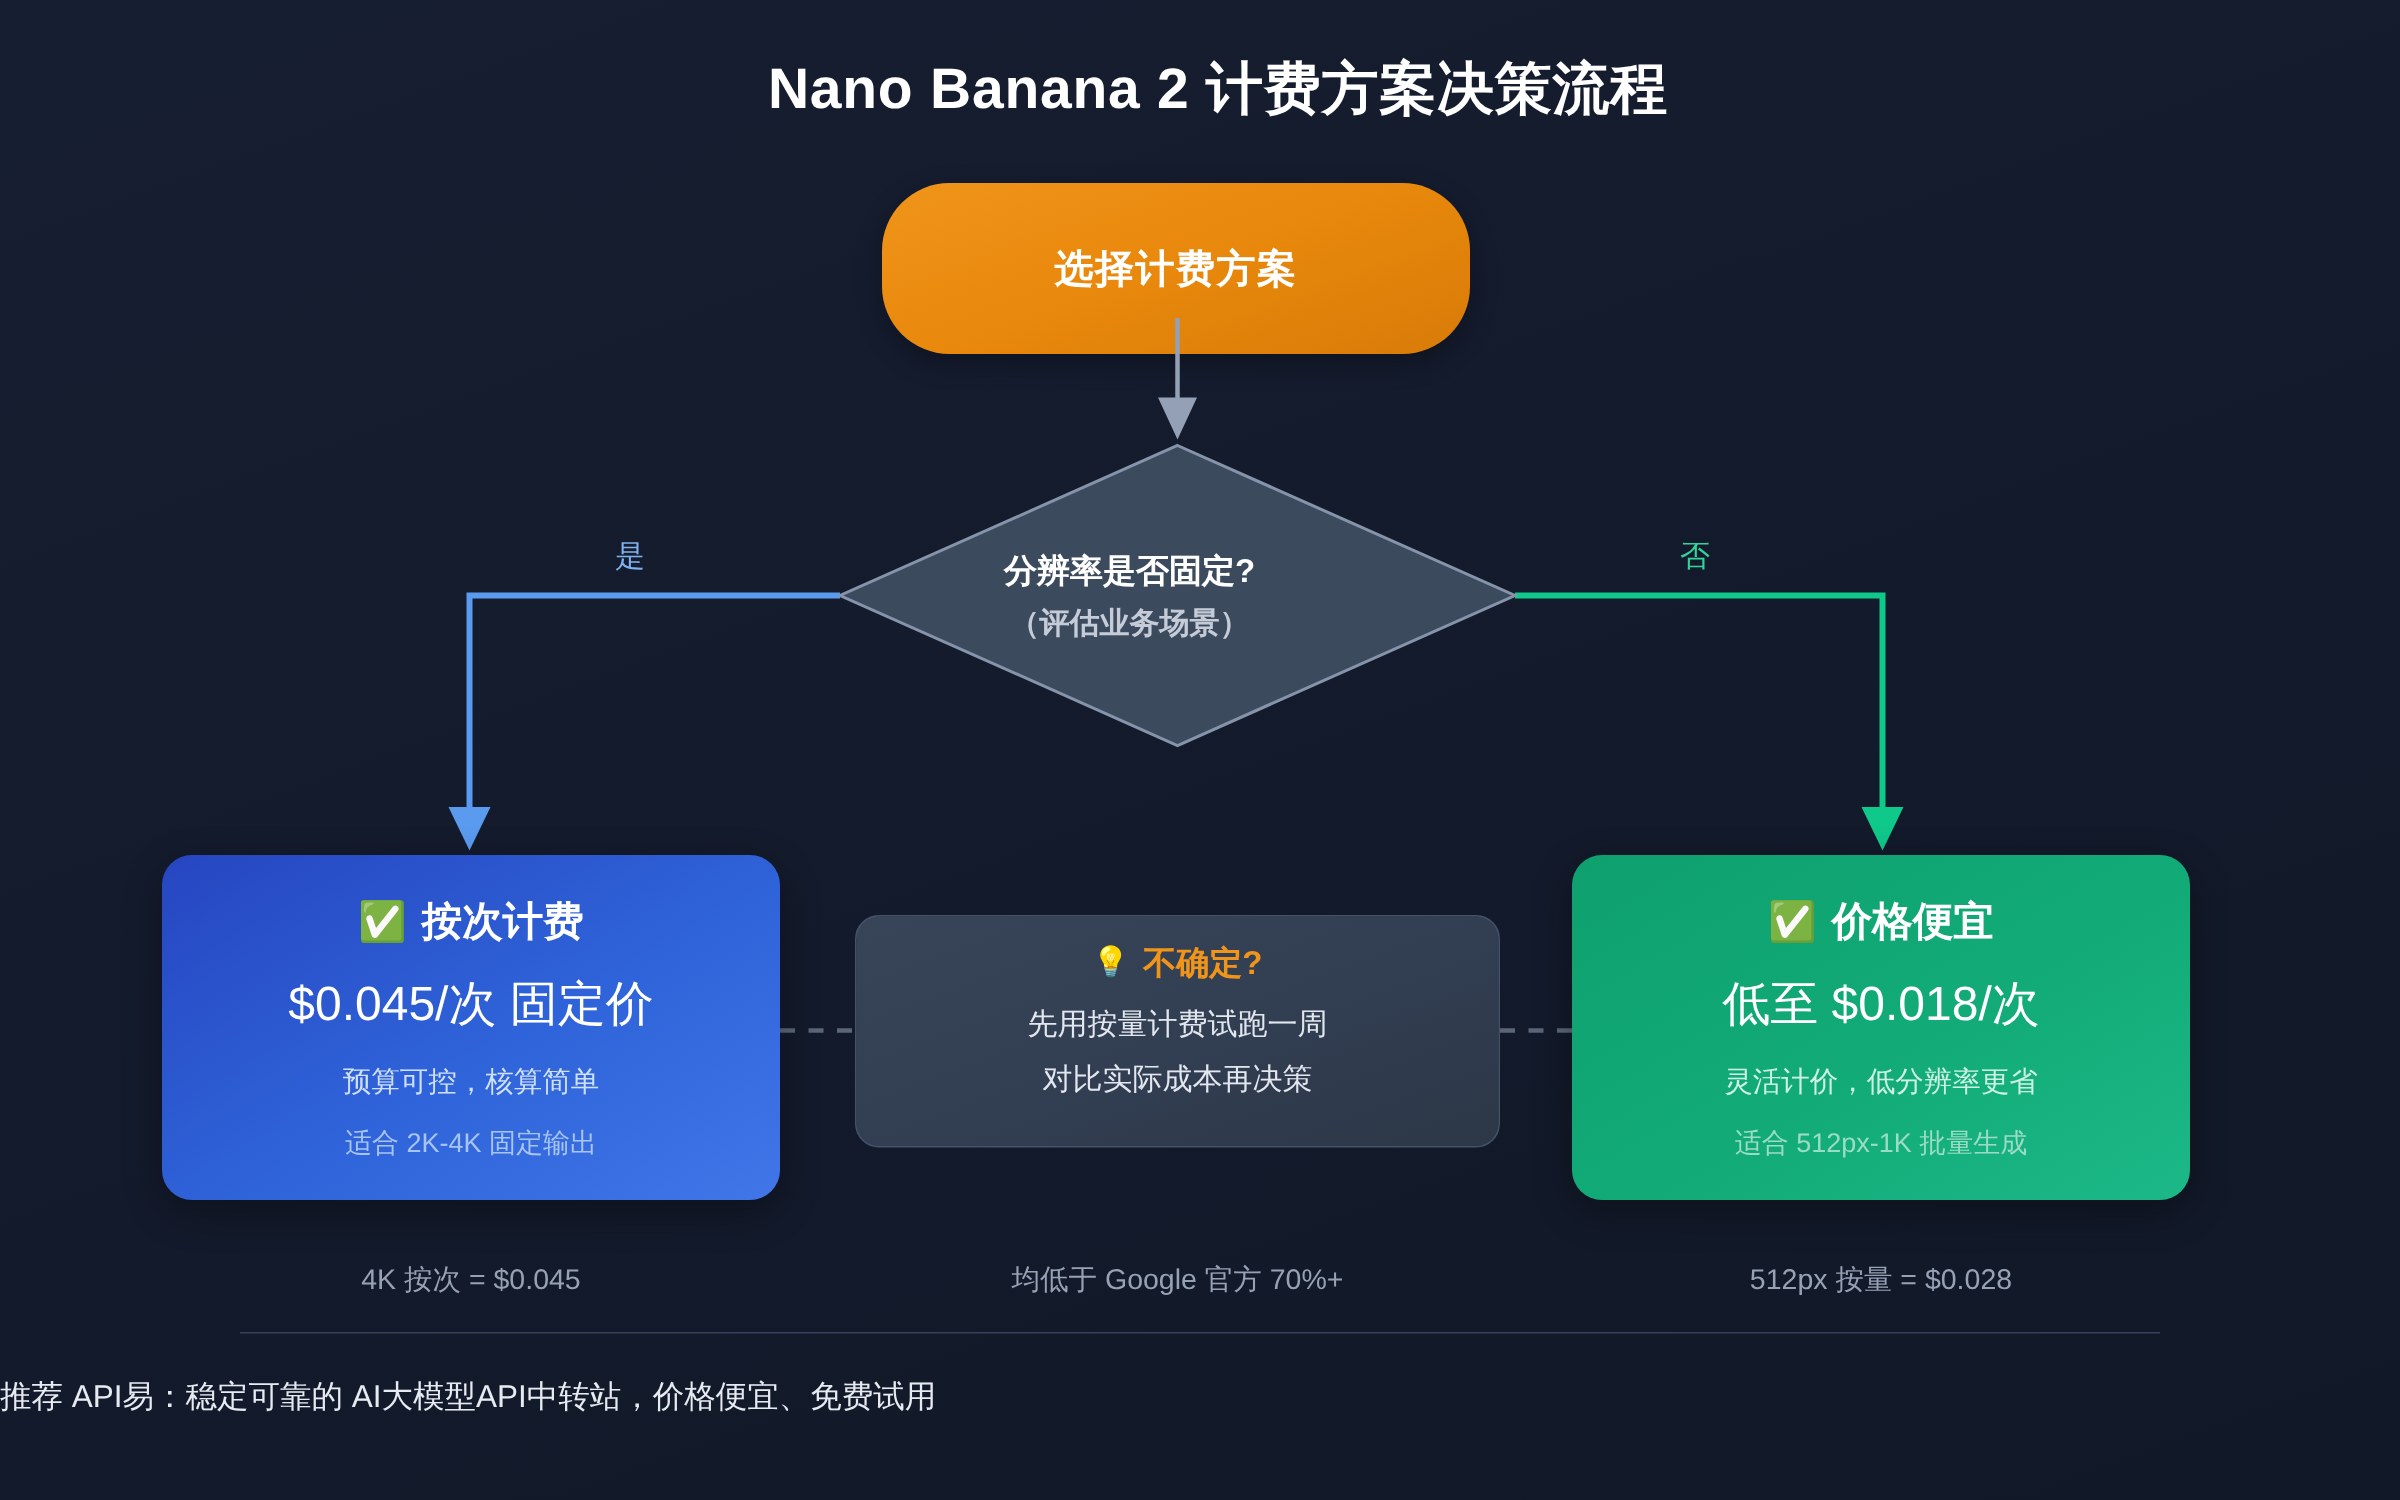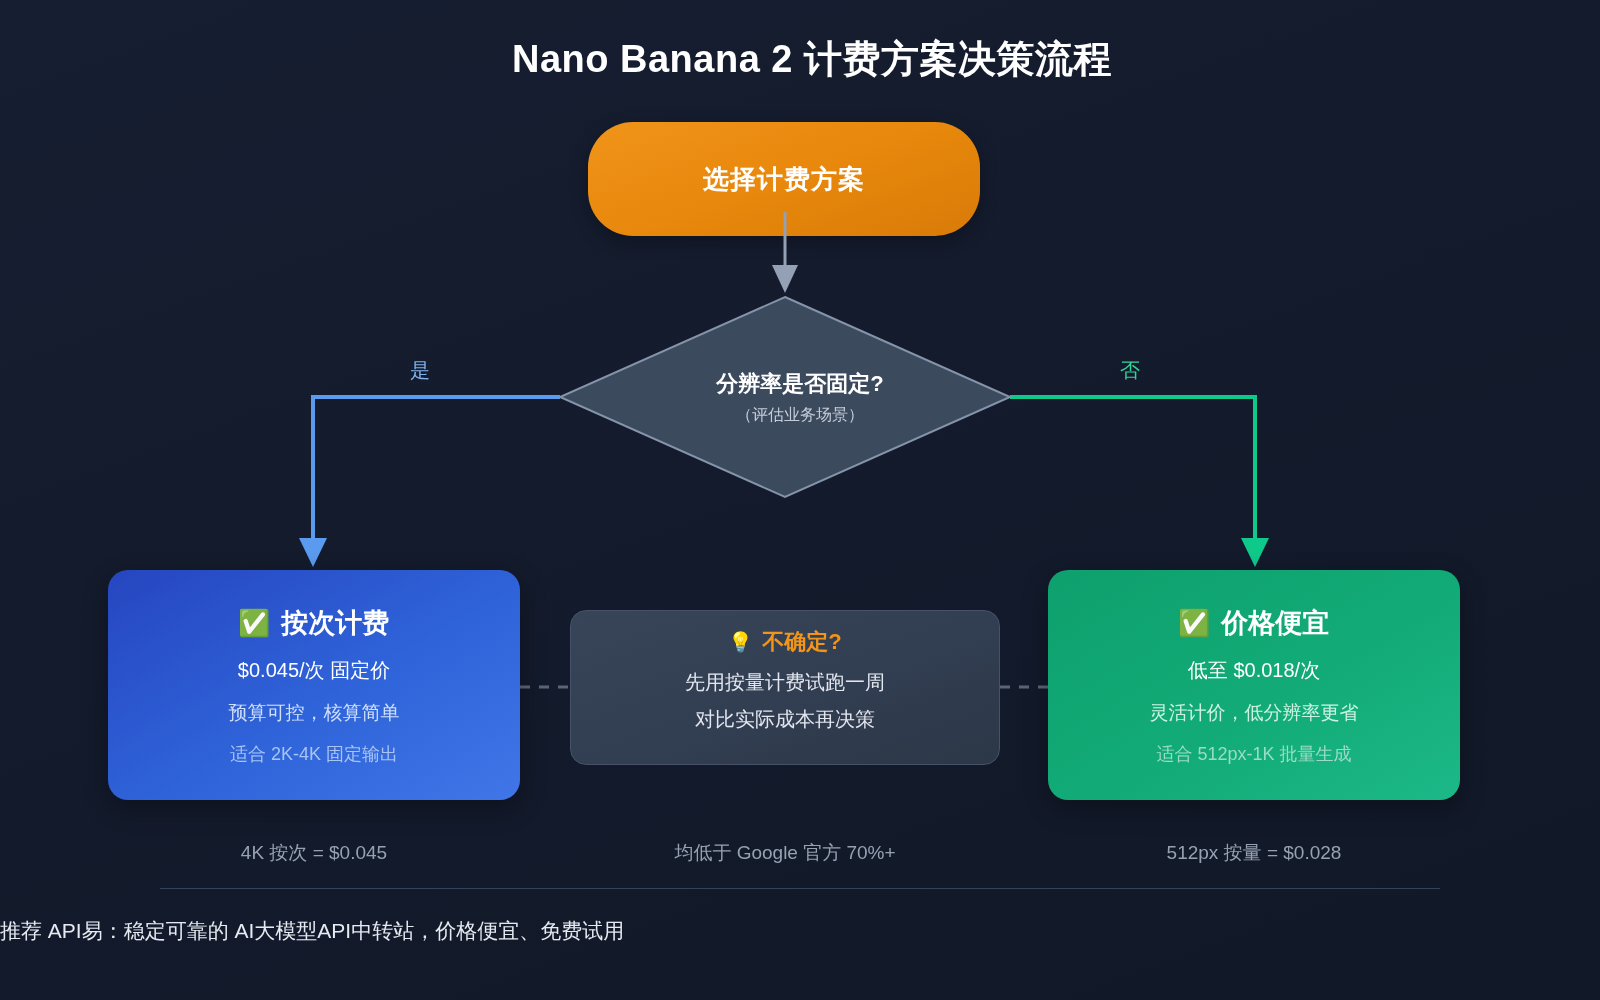--- a/index.html
+++ b/index.html
@@ -34,30 +34,30 @@
   }
   #start-node .lbl {
     font-size:26px; font-weight:bold; color:#ffffff; letter-spacing:1px;
   }
 
   
   #edges { position:absolute; left:0; top:0; width:1600px; height:1000px; }
 
   
   #decision-node {
-    position:absolute; left:575px; top:297px;
+    position:absolute; left:528px; top:297px;
     width:450px; height:200px;
   }
   #decision-node .dtext {
     position:absolute; left:0; top:0; width:450px; height:200px;
     display:flex; flex-direction:column; align-items:center; justify-content:center;
     gap:6px;
   }
   #decision-node .d1 { font-size:22px; font-weight:bold; color:#ffffff; }
-  #decision-node .d2 { font-size:16px; color:#c5ccd8; }
+  #decision-node .d2 { font-size:20px; color:#c5ccd8;font-weight:bold; }
 
   
   .edge-label { position:absolute; font-size:20px; }
   #label-yes { left:410px; top:357px; color:#7fb2f0; }
   #label-no  { left:1120px; top:357px; color:#34d399; }
 
   
   .card {
     position:absolute;
     border-radius:20px;
@@ -71,21 +71,21 @@
   #card-per-volume {
     left:1048px; top:570px; width:412px; height:230px;
     background:linear-gradient(150deg,#0ea06e 0%,#12ab77 55%,#1cb887 100%);
   }
   .card .card-title {
     font-size:27px; font-weight:bold; color:#ffffff;
     display:flex; align-items:center; gap:10px;
     margin-bottom:16px;
   }
   .card .card-title .check { font-size:26px; line-height:1; }
-  .card .card-price { font-size:20px; color:#ffffff; margin-bottom:16px;text-align:right; }
+  .card .card-price { font-size:32px; color:#ffffff; margin-bottom:16px;text-align:right; }
   .card .card-desc  { font-size:19px; margin-bottom:16px; }
   .card .card-note  { font-size:18px; }
   #card-per-call .card-desc { color:#cfe0fb; }
   #card-per-call .card-note { color:#a8c4f4; }
   #card-per-volume .card-desc { color:#cdf2e4; }
   #card-per-volume .card-note { color:#9adcc5; }
 
   
   #tip-box {
     position:absolute; left:570px; top:610px;

